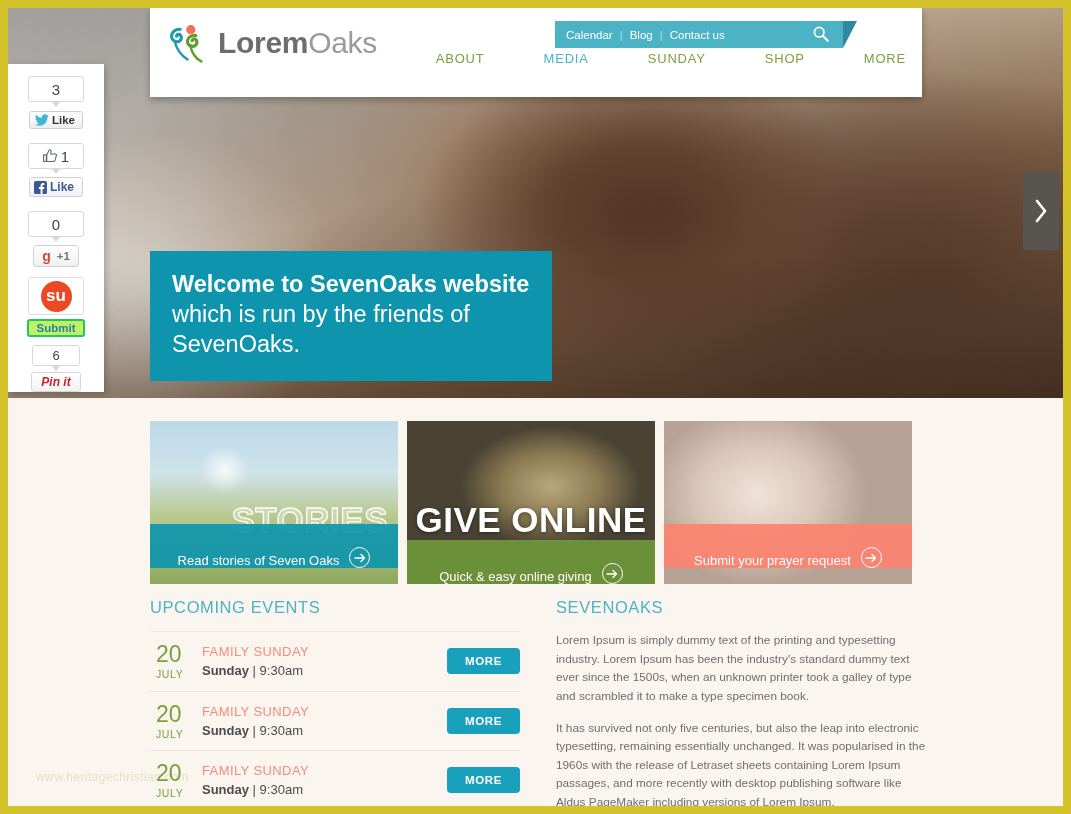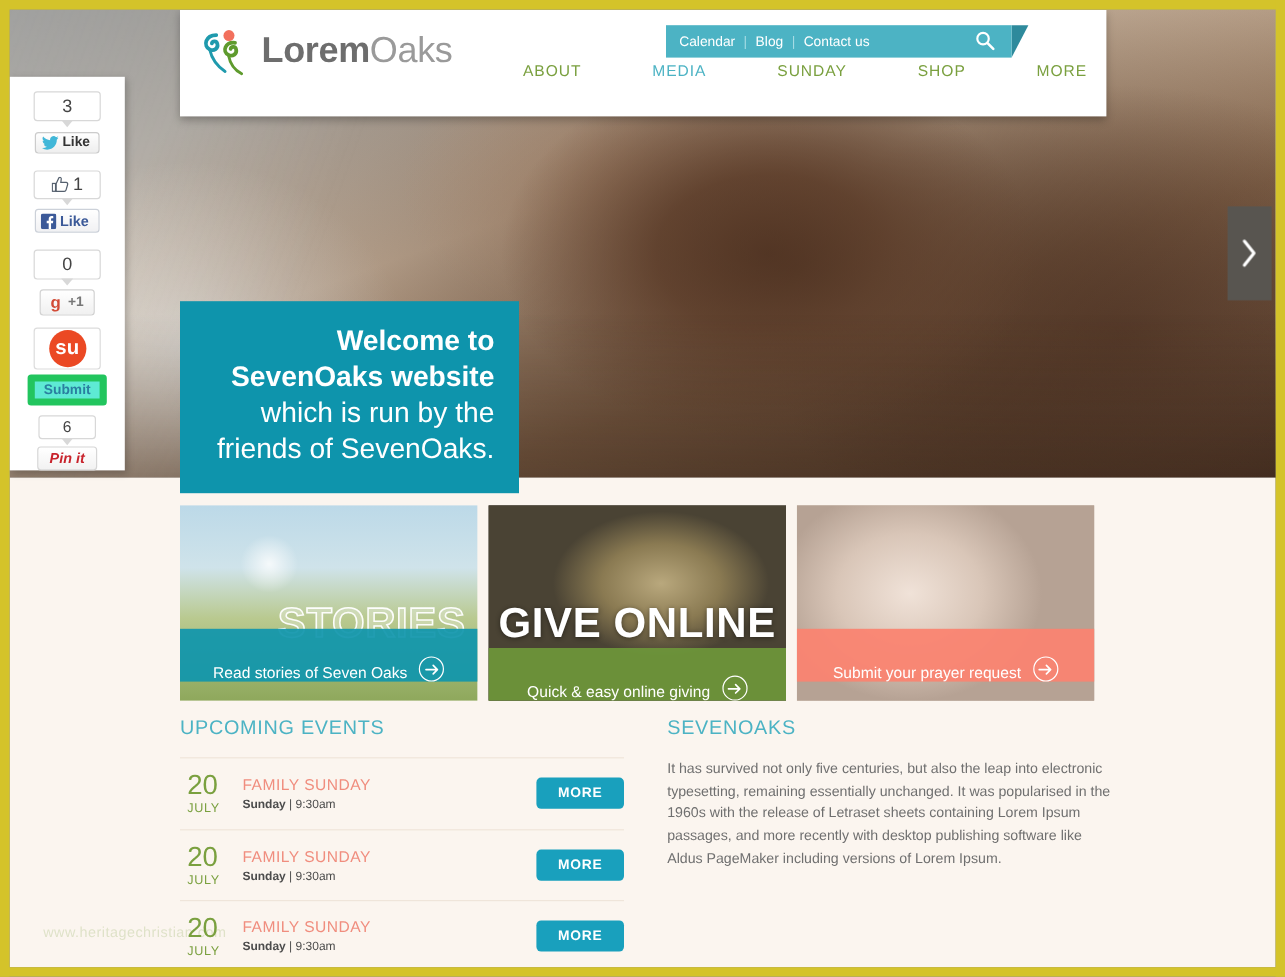--- a/index.html
+++ b/index.html
@@ -92,24 +92,24 @@
   
   .nav {
     position:absolute; right:16px; top:43px;
     display:flex; gap:59px; font-size:13px; letter-spacing:0.8px;
   }
   .nav a { text-decoration:none; color:#7aa03f; }
   .nav a.active { color:#4cb3c4; }
 
   
   .hero-caption {
-    position:absolute; left:142px; top:243px; width:282px;
+    position:absolute; left:142px; top:243px; width:402px;
     background:#0e94ac; z-index:15;
     padding:18px 20px 22px 22px;
-    color:#ffffff; font-size:23.5px; line-height:1.28;text-align:right;
+    color:#ffffff; font-size:23.5px; line-height:1.28;
   }
   .hero-caption b { font-weight:bold; }
 
   
   .slider-next {
     position:absolute; right:4px; top:164px;
     width:36px; height:78px; background:#585550;
     display:flex; align-items:center; justify-content:center;
     z-index:18; cursor:pointer;
   }
@@ -159,21 +159,21 @@
     margin-top:10px; width:56px; height:46px; border:1px solid #dcdcdc;
     background:#fff; border-radius:3px;
     display:flex; align-items:center; justify-content:center;
   }
   .su-circle {
     width:31px; height:31px; border-radius:50%; background:#eb4924;
     display:flex; align-items:center; justify-content:center;
     color:#fff; font-size:17px; font-weight:bold; cursor:pointer;
   }
   .su-submit {
-    margin-top:4px; border:6px solid #22c55e; background:#5eead4;
+    margin-top:4px; border:2px solid #22c55e; background:#bef264;
     border-radius:3px; padding:1px 8px;
     font-size:11.5px; font-weight:bold; color:#2a7fa0; cursor:pointer;
   }
   .pinit {
     margin-top:6px; display:flex; align-items:center; gap:3px;
     background:linear-gradient(#ffffff,#f2f2f2);
     border:1px solid #d6d6d6; border-radius:3px;
     padding:2px 9px; font-size:12px; font-style:italic;
     font-weight:bold; color:#c8232c; cursor:pointer;
   }
@@ -244,21 +244,21 @@
   }
   .evt-row {
     display:flex; align-items:center;
     border-top:1px solid #efe5da; padding:11px 0 11px 6px; position:relative;
   }
   .evt-date { width:46px; flex:none; line-height:1; }
   .evt-day  { font-size:23px; color:#7aa03f; }
   .evt-mon  { font-size:10.5px; color:#7aa03f; letter-spacing:0.6px; margin-top:3px; }
   .evt-info { flex:1; }
   .evt-name { font-size:13px; color:#f08d7e; letter-spacing:0.4px; }
-  .evt-meta { font-size:10px; color:#4c4c4c; margin-top:4px; }
+  .evt-meta { font-size:13px; color:#4c4c4c; margin-top:4px; }
   .evt-meta b { font-weight:bold; }
   .more-btn {
     background:#19a0bd; color:#fff; border:none; border-radius:4px;
     padding:7px 18px; font-size:11.5px; font-weight:bold;
     letter-spacing:0.6px; cursor:pointer;
   }
   .about-p {
     font-size:11.8px; color:#6f6f6f; line-height:1.58; margin-bottom:13px;
   }
 
@@ -451,20 +451,21 @@
           <div class="evt-info">
             <div class="evt-name">FAMILY SUNDAY</div>
             <div class="evt-meta"><b>Sunday</b> <span>| </span><span>9:30am</span></div>
           </div>
           <button class="more-btn">MORE</button>
         </div>
       </div>
 
       <div class="col-about">
         <div class="sec-title">SEVENOAKS</div>
+        <p class="about-p">Lorem Ipsum is simply dummy text of the printing and typesetting industry. Lorem Ipsum has been the industry's standard dummy text ever since the 1500s, when an unknown printer took a galley of type and scrambled it to make a type specimen book.</p>
         <p class="about-p">It has survived not only five centuries, but also the leap into electronic typesetting, remaining essentially unchanged. It was popularised in the 1960s with the release of Letraset sheets containing Lorem Ipsum passages, and more recently with desktop publishing software like Aldus PageMaker including versions of Lorem Ipsum.</p>
 
       </div>
 
     </div>
 
     <div class="watermark">www.heritagechristian.com</div>
   </div>
 
 </div>

